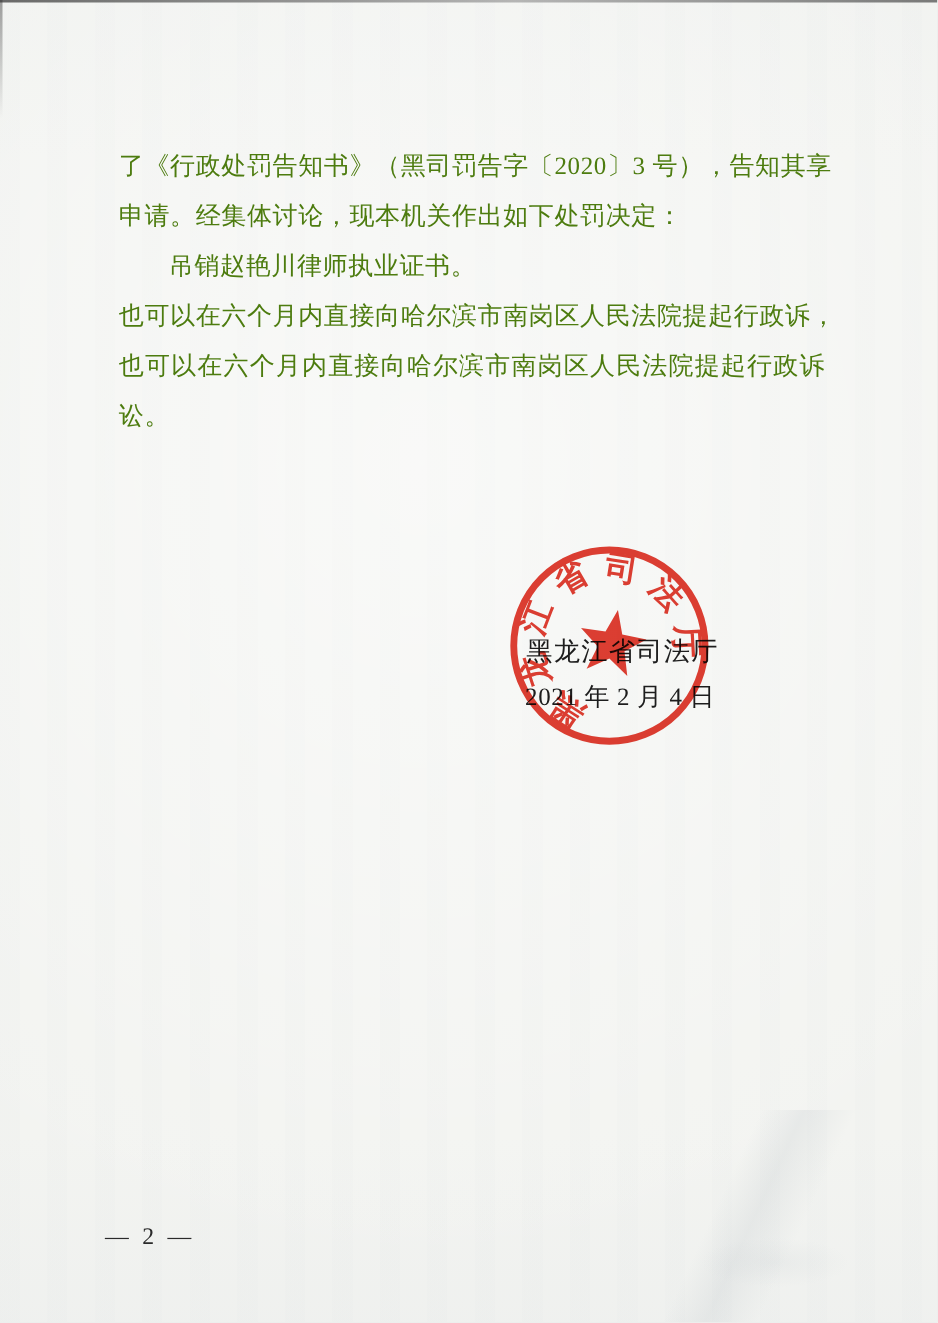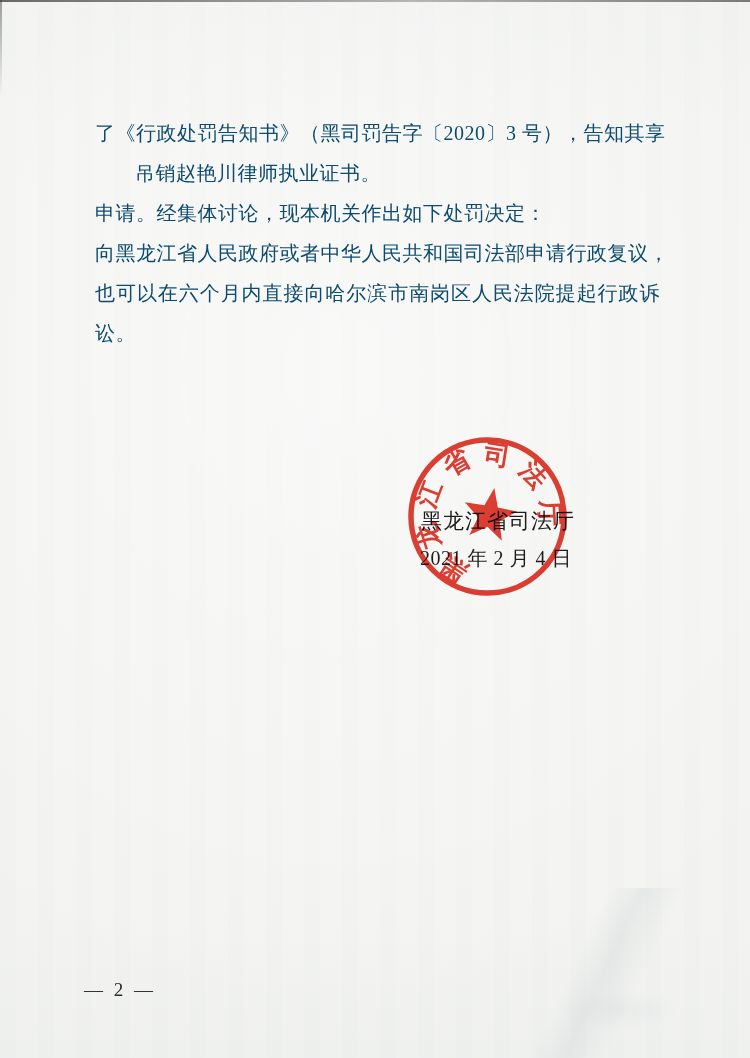--- a/index.html
+++ b/index.html
@@ -28,21 +28,21 @@
     position:absolute;top:0;left:0;width:100%;height:2px;opacity:.7;pointer-events:none;
     background:linear-gradient(90deg,#2f2f2f,#6f6f6f 35%,#9a9a9a 55%,#454545);
   }
   .edge-left{
     position:absolute;top:0;left:0;width:2px;height:95px;opacity:.45;pointer-events:none;
     background:linear-gradient(180deg,#333,rgba(80,80,80,0));
   }
 
   .body-text{
     position:absolute;left:95px;top:113px;width:565px;
-    color:#0c4a6e;font-size:20px;
+    color:#4d7c0f;font-size:20px;
   }
   .line{
     height:40px;line-height:40px;
     text-align:justify;text-align-last:justify;
     letter-spacing:.5px;white-space:nowrap;
   }
   .line.end{text-align:left;text-align-last:left;}
   .line.indent{text-indent:2em;}
 
   .sig-name{
@@ -74,23 +74,23 @@
 <div class="page">
 
   <div class="texture"></div>
   <div class="crease-br"></div>
   <div class="smudge"></div>
   <div class="edge-top"></div>
   <div class="edge-left"></div>
 
   <div class="body-text">
     <div class="line">了《行政处罚告知书》（黑司罚告字〔2020〕3 号），告知其享</div>
+    <div class="line end">申请。经集体讨论，现本机关作出如下处罚决定：</div>
     <div class="line end indent">吊销赵艳川律师执业证书。</div>
-    <div class="line end">申请。经集体讨论，现本机关作出如下处罚决定：</div>
-    <div class="line">向黑龙江省人民政府或者中华人民共和国司法部申请行政复议，</div>
+    <div class="line">也可以在六个月内直接向哈尔滨市南岗区人民法院提起行政诉，</div>
     <div class="line">也可以在六个月内直接向哈尔滨市南岗区人民法院提起行政诉</div>
     <div class="line end">讼。</div>
   </div>
 
   <div class="sig-name">黑龙江省司法厅</div>
   <div class="sig-date">2021 年 2 月 4 日</div>
 
   <svg class="seal" viewBox="0 0 167 167" aria-hidden="true">
     <circle cx="83.5" cy="83.5" r="76.5" fill="none" stroke="#df2a1c" stroke-width="5.5"></circle>
     <g transform="translate(85.5,82.5) rotate(10)">

